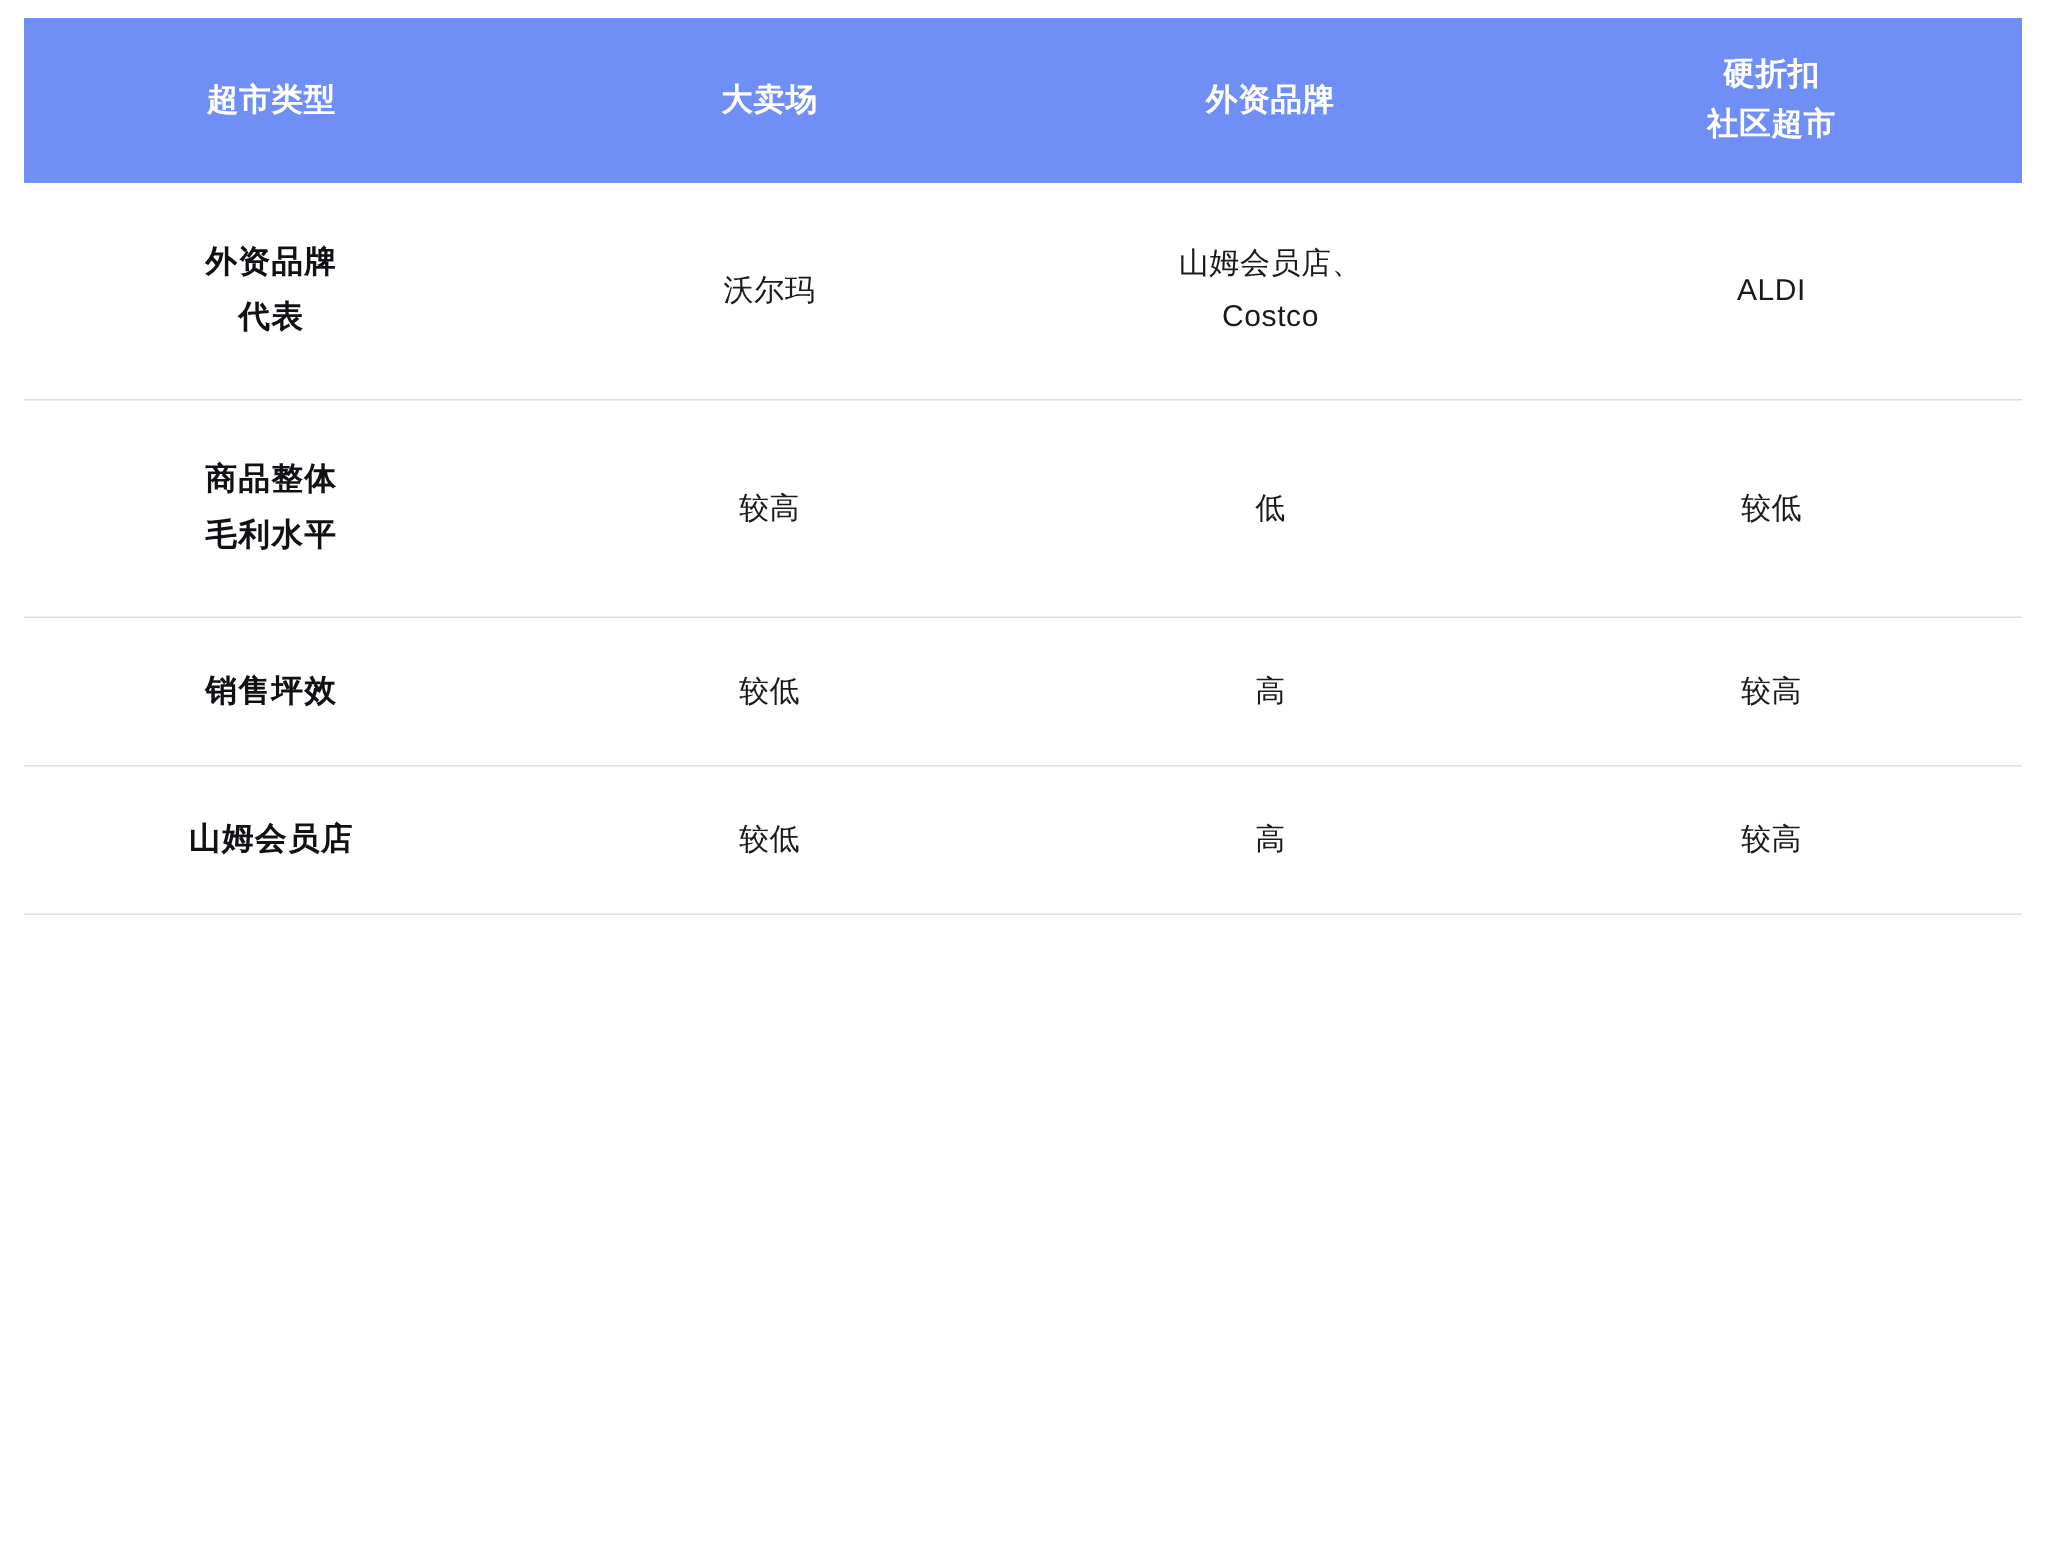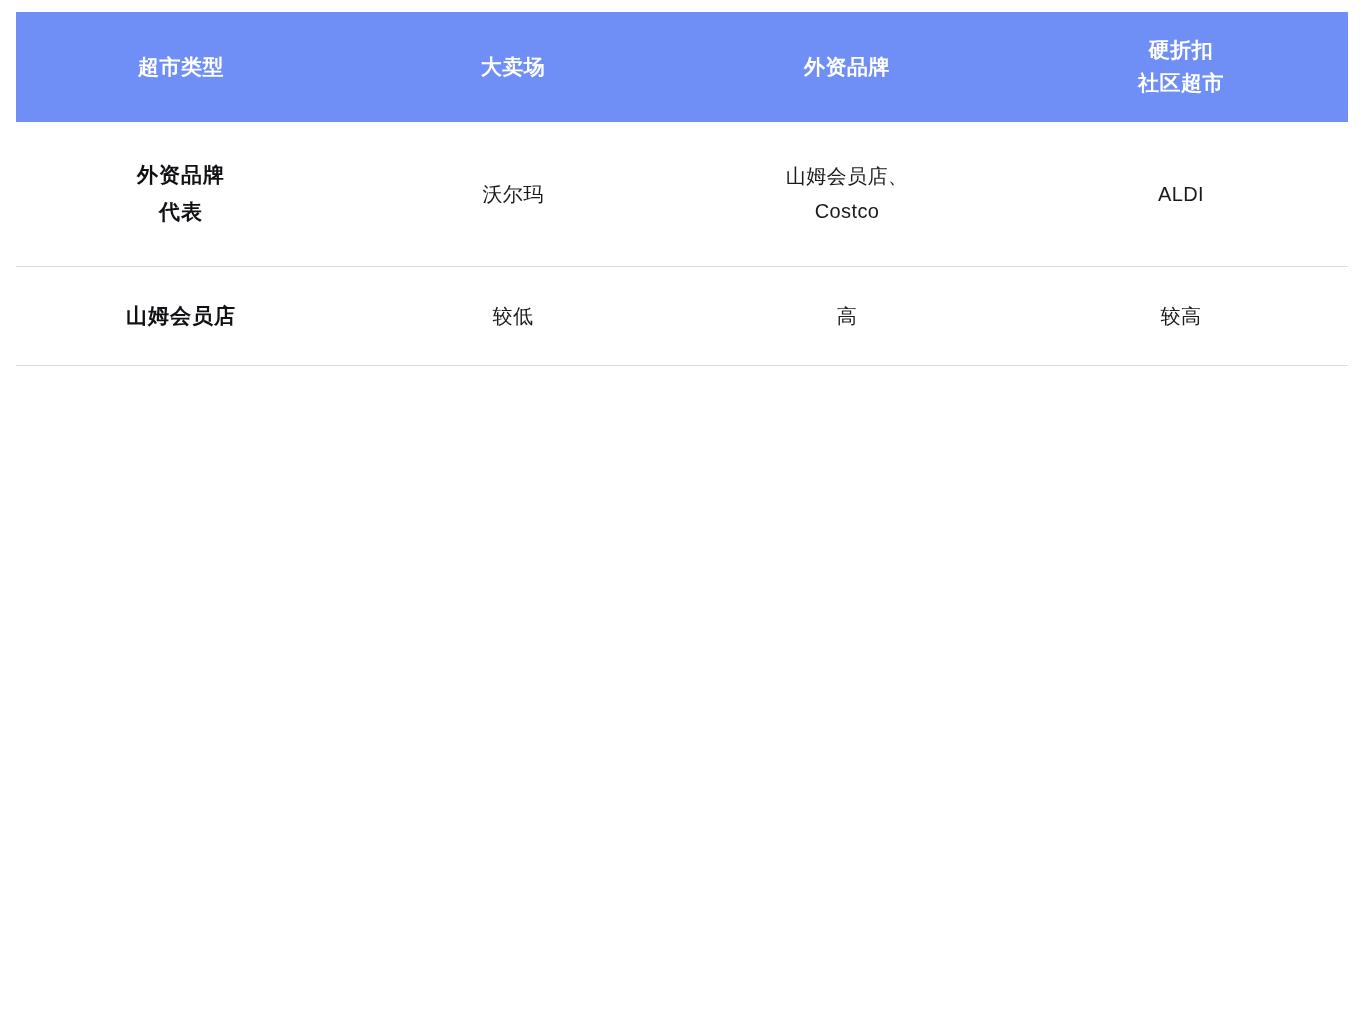--- a/index.html
+++ b/index.html
@@ -123,21 +123,50 @@
           <span class="line">Costco</span>
         </td>
         <td>
           <span class="line">ALDI</span>
         </td>
       </tr>
 
 
 
 
+      <tr class="tall">
+        <td class="rowhead">
+          <span class="line">商品整体</span>
+          <span class="line">毛利水平</span>
+        </td>
+        <td>
+          <span class="line">较高</span>
+        </td>
+        <td>
+          <span class="line">低</span>
+        </td>
+        <td>
+          <span class="line">较低</span>
+        </td>
+      </tr>
 
+      <tr class="short">
+        <td class="rowhead">
+          <span class="line">销售坪效</span>
+        </td>
+        <td>
+          <span class="line">较低</span>
+        </td>
+        <td>
+          <span class="line">高</span>
+        </td>
+        <td>
+          <span class="line">较高</span>
+        </td>
+      </tr>
 
       <tr class="short">
         <td class="rowhead">
           <span class="line">山姆会员店</span>
         </td>
         <td>
           <span class="line">较低</span>
         </td>
         <td>
           <span class="line">高</span>

